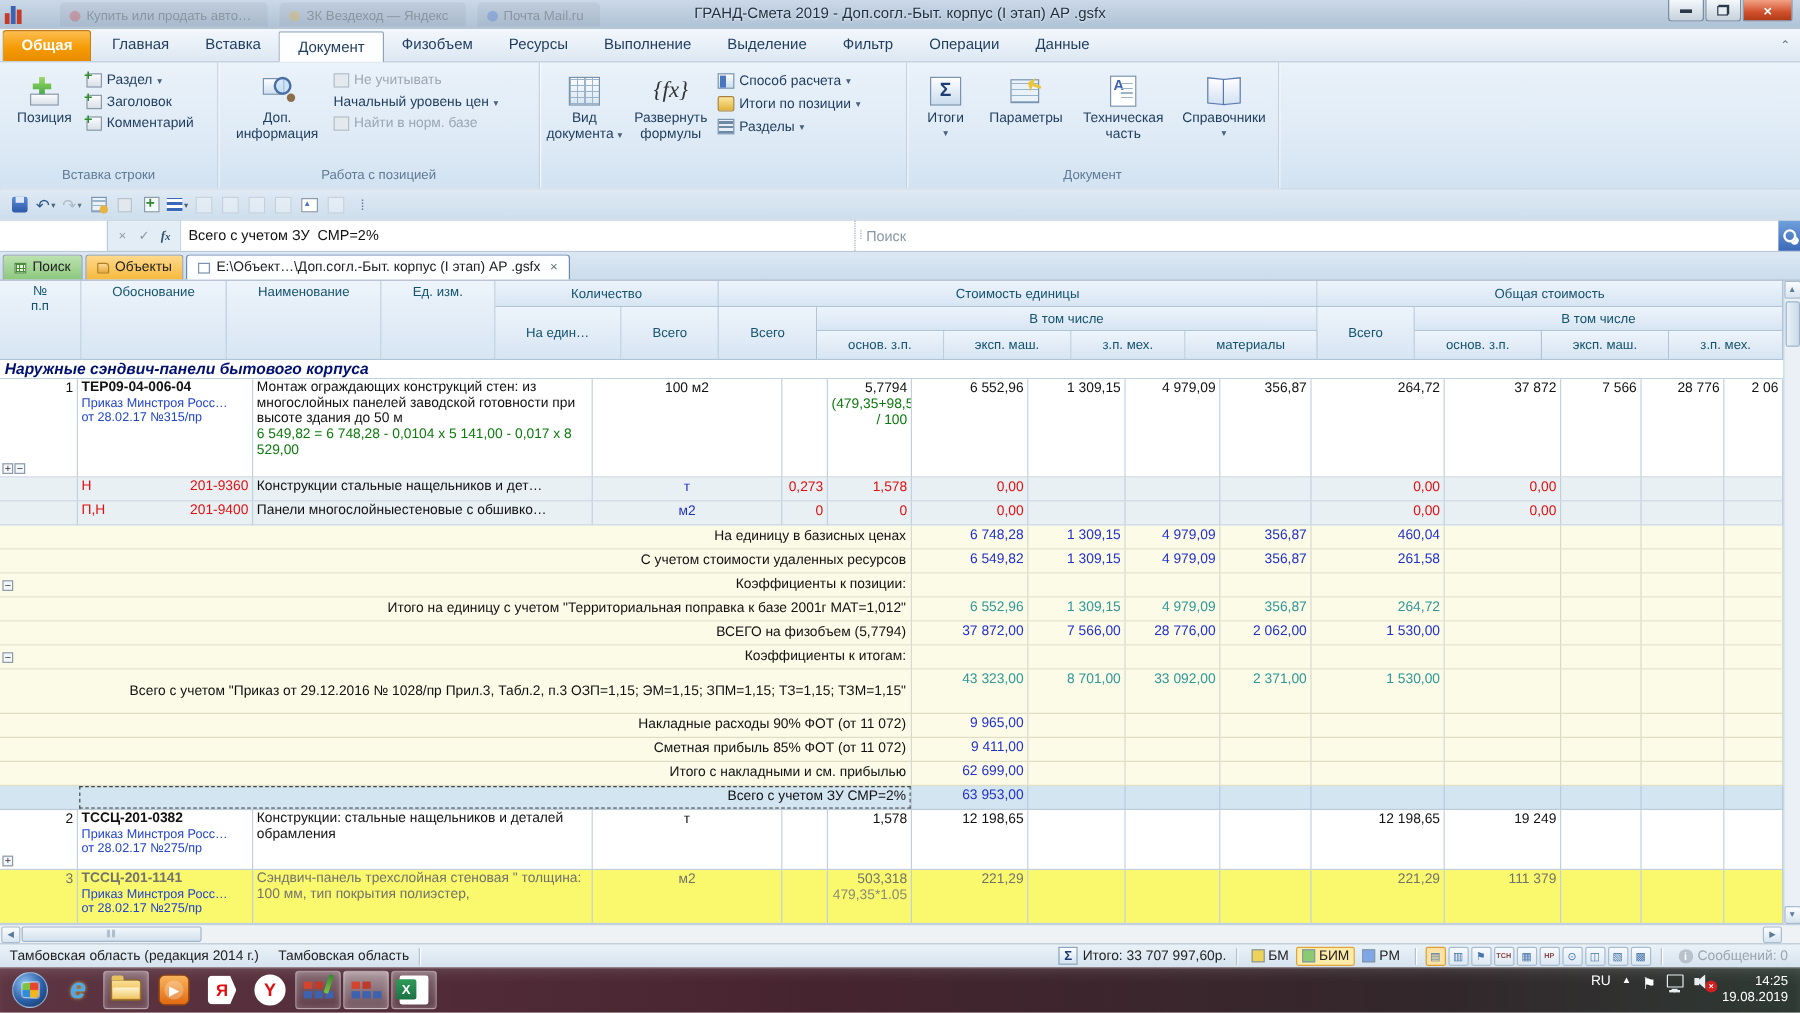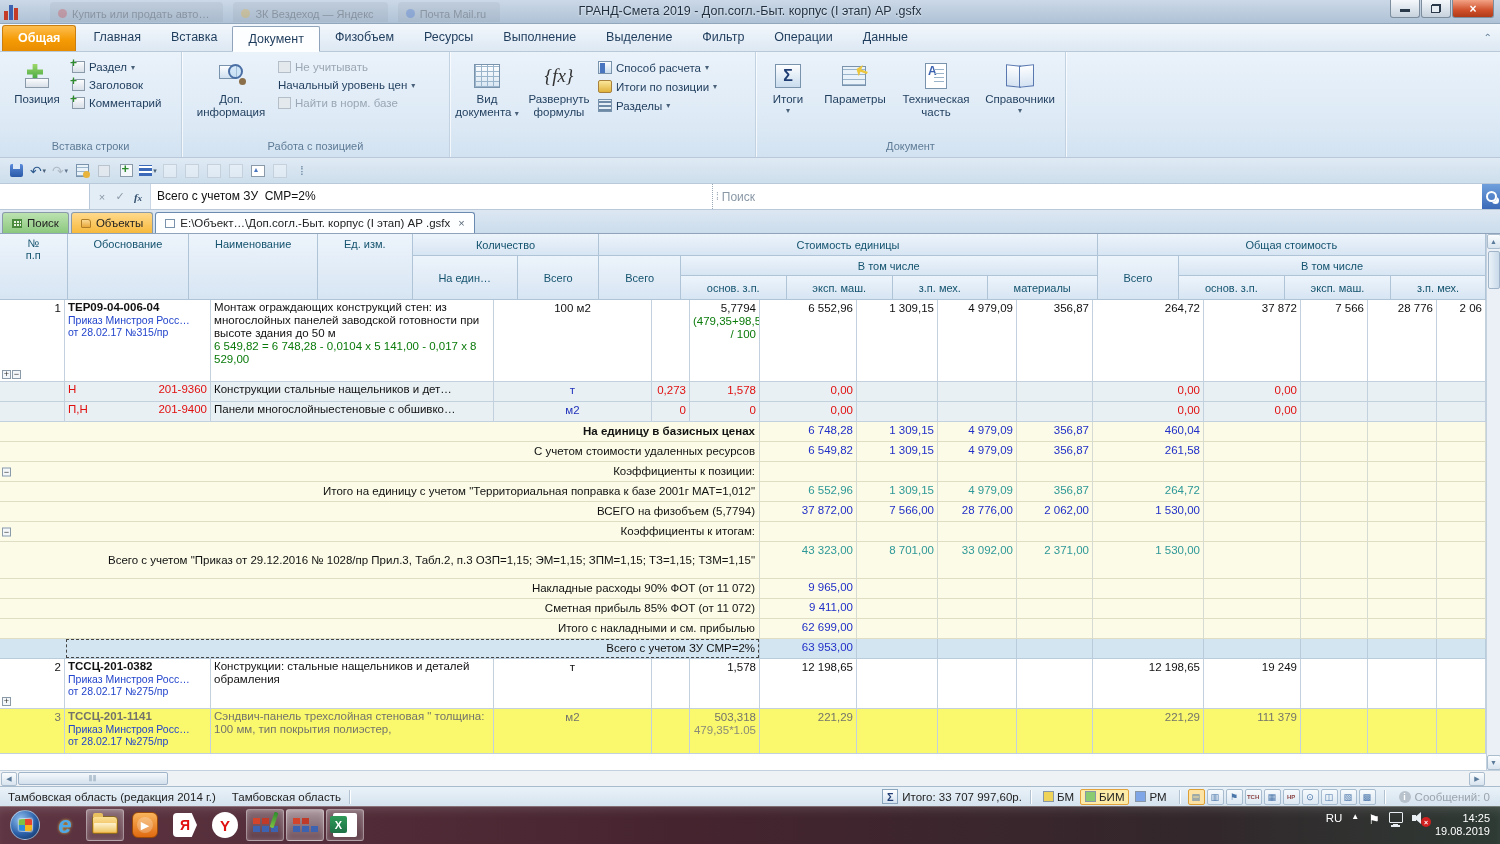--- a/index.html
+++ b/index.html
@@ -483,20 +483,23 @@
         <div class="hc" style="grid-row:2;grid-column:13/16;">В том числе</div>
         <div class="hc" style="grid-row:3;grid-column:8;">основ. з.п.</div>
         <div class="hc" style="grid-row:3;grid-column:9;">эксп. маш.</div>
         <div class="hc" style="grid-row:3;grid-column:10;">з.п. мех.</div>
         <div class="hc" style="grid-row:3;grid-column:11;">материалы</div>
         <div class="hc" style="grid-row:3;grid-column:13;">основ. з.п.</div>
         <div class="hc" style="grid-row:3;grid-column:14;">эксп. маш.</div>
         <div class="hc" style="grid-row:3;grid-column:15;">з.п. мех.</div>
       </div>
       <div id="grid-body">
+          <div class="trow section" style="grid-template-columns: 65px 146px 283px 158px 38px 70px 97px 81px 79px 76px 111px 97px 67px 69px 49px; height: 16px;">
+            <div class="tc c-section" style="grid-column: 1 / 16;">Наружные сэндвич-панели бытового корпуса</div>
+          </div>
           <div class="trow position" style="grid-template-columns: 65px 146px 283px 158px 38px 70px 97px 81px 79px 76px 111px 97px 67px 69px 49px; height: 82px;">
             <div class="tc c-num" style="grid-column: 1 / 2;">1</div>
             <div class="tc c-basis" style="grid-column: 2 / 3;">
               <div class="code">ТЕР09-04-006-04</div>
               <div class="docln">Приказ Минстроя Росс…</div>
               <div class="docln">от 28.02.17 №315/пр</div>
             </div>
             <div class="tc c-name" style="grid-column: 3 / 4;">
               <div class="nm">Монтаж ограждающих конструкций стен: из многослойных панелей заводской готовности при высоте здания до 50 м</div>
               <div class="formula">6 549,82 = 6 748,28 - 0,0104 x 5 141,00 - 0,017 x 8 529,00</div>
@@ -567,21 +570,21 @@
             <div class="tc c-val" style="grid-column: 8 / 9;"></div>
             <div class="tc c-val" style="grid-column: 9 / 10;"></div>
             <div class="tc c-val" style="grid-column: 10 / 11;"></div>
             <div class="tc c-val" style="grid-column: 11 / 12;">0,00</div>
             <div class="tc c-val" style="grid-column: 12 / 13;">0,00</div>
             <div class="tc c-val" style="grid-column: 13 / 14;"></div>
             <div class="tc c-val" style="grid-column: 14 / 15;"></div>
             <div class="tc c-val" style="grid-column: 15 / 16;"></div>
           </div>
           <div class="trow summary blue" style="grid-template-columns: 65px 146px 283px 158px 38px 70px 97px 81px 79px 76px 111px 97px 67px 69px 49px; height: 20px;">
-            <div class="tc c-sumlabel" style="grid-column: 1 / 7; font-weight: bold;">На единицу в базисных ценах</div>
+            <div class="tc c-sumlabel" style="grid-column: 1 / 7;">На единицу в базисных ценах</div>
             <div class="tc c-val" style="grid-column: 7 / 8;">6 748,28</div>
             <div class="tc c-val" style="grid-column: 8 / 9;">1 309,15</div>
             <div class="tc c-val" style="grid-column: 9 / 10;">4 979,09</div>
             <div class="tc c-val" style="grid-column: 10 / 11;">356,87</div>
             <div class="tc c-val" style="grid-column: 11 / 12;">460,04</div>
             <div class="tc c-val" style="grid-column: 12 / 13;"></div>
             <div class="tc c-val" style="grid-column: 13 / 14;"></div>
             <div class="tc c-val" style="grid-column: 14 / 15;"></div>
             <div class="tc c-val" style="grid-column: 15 / 16;"></div>
           </div>

